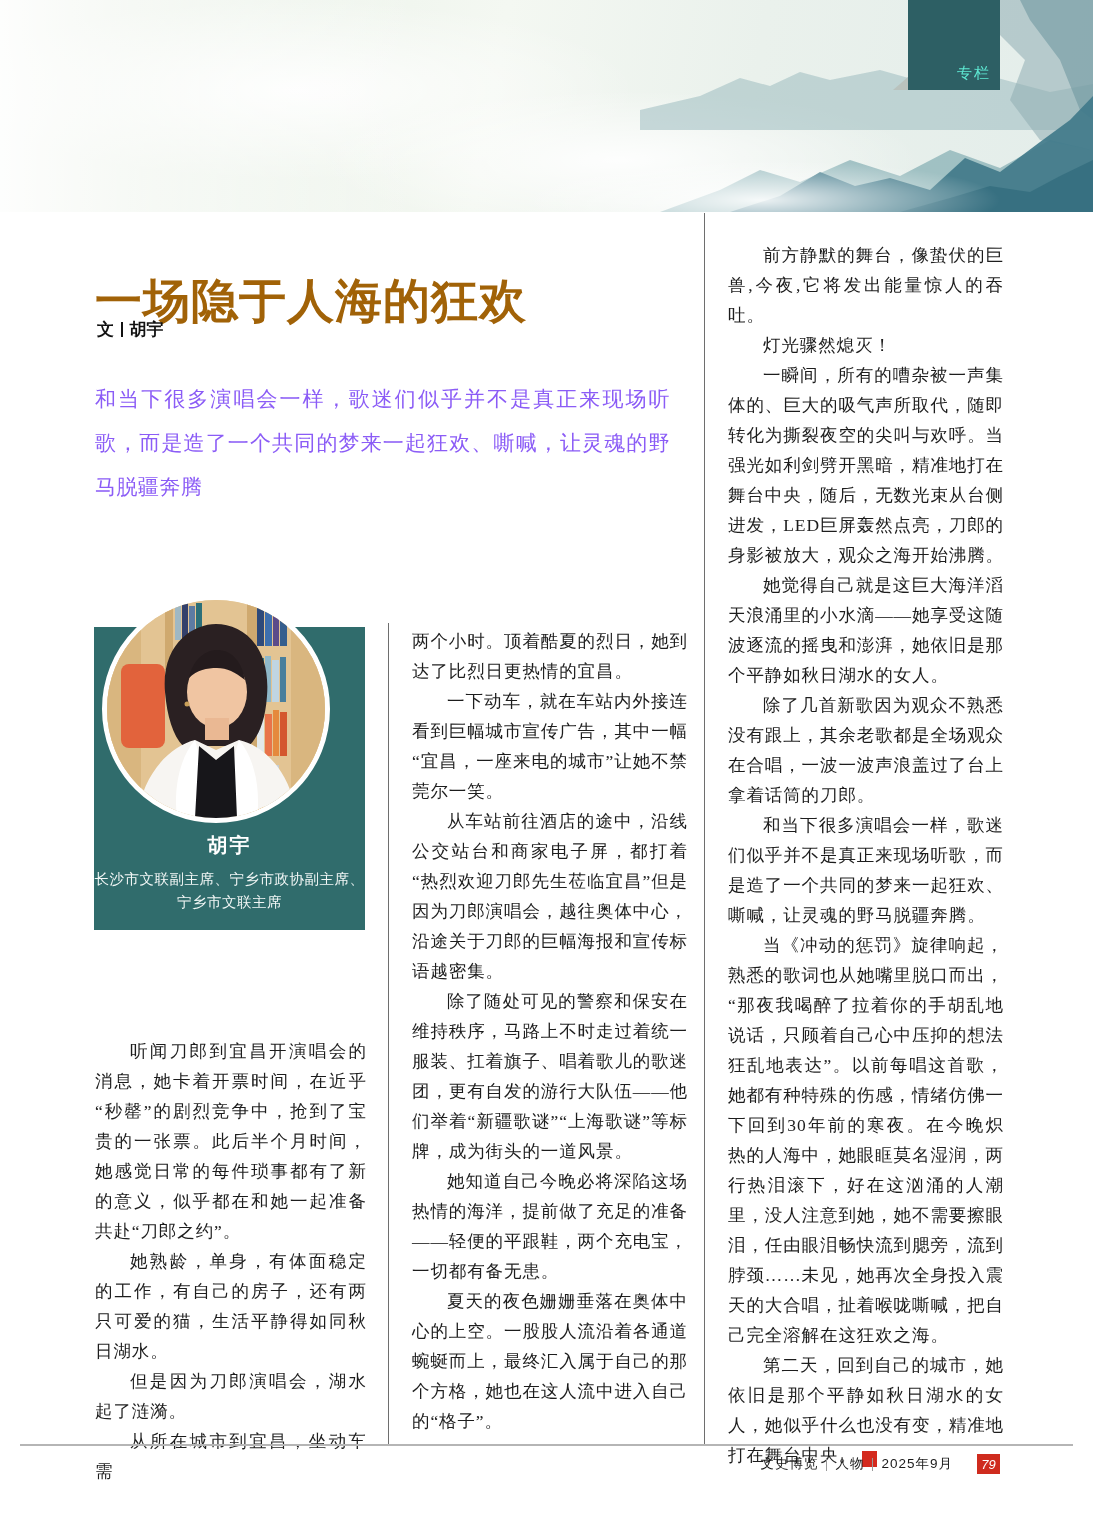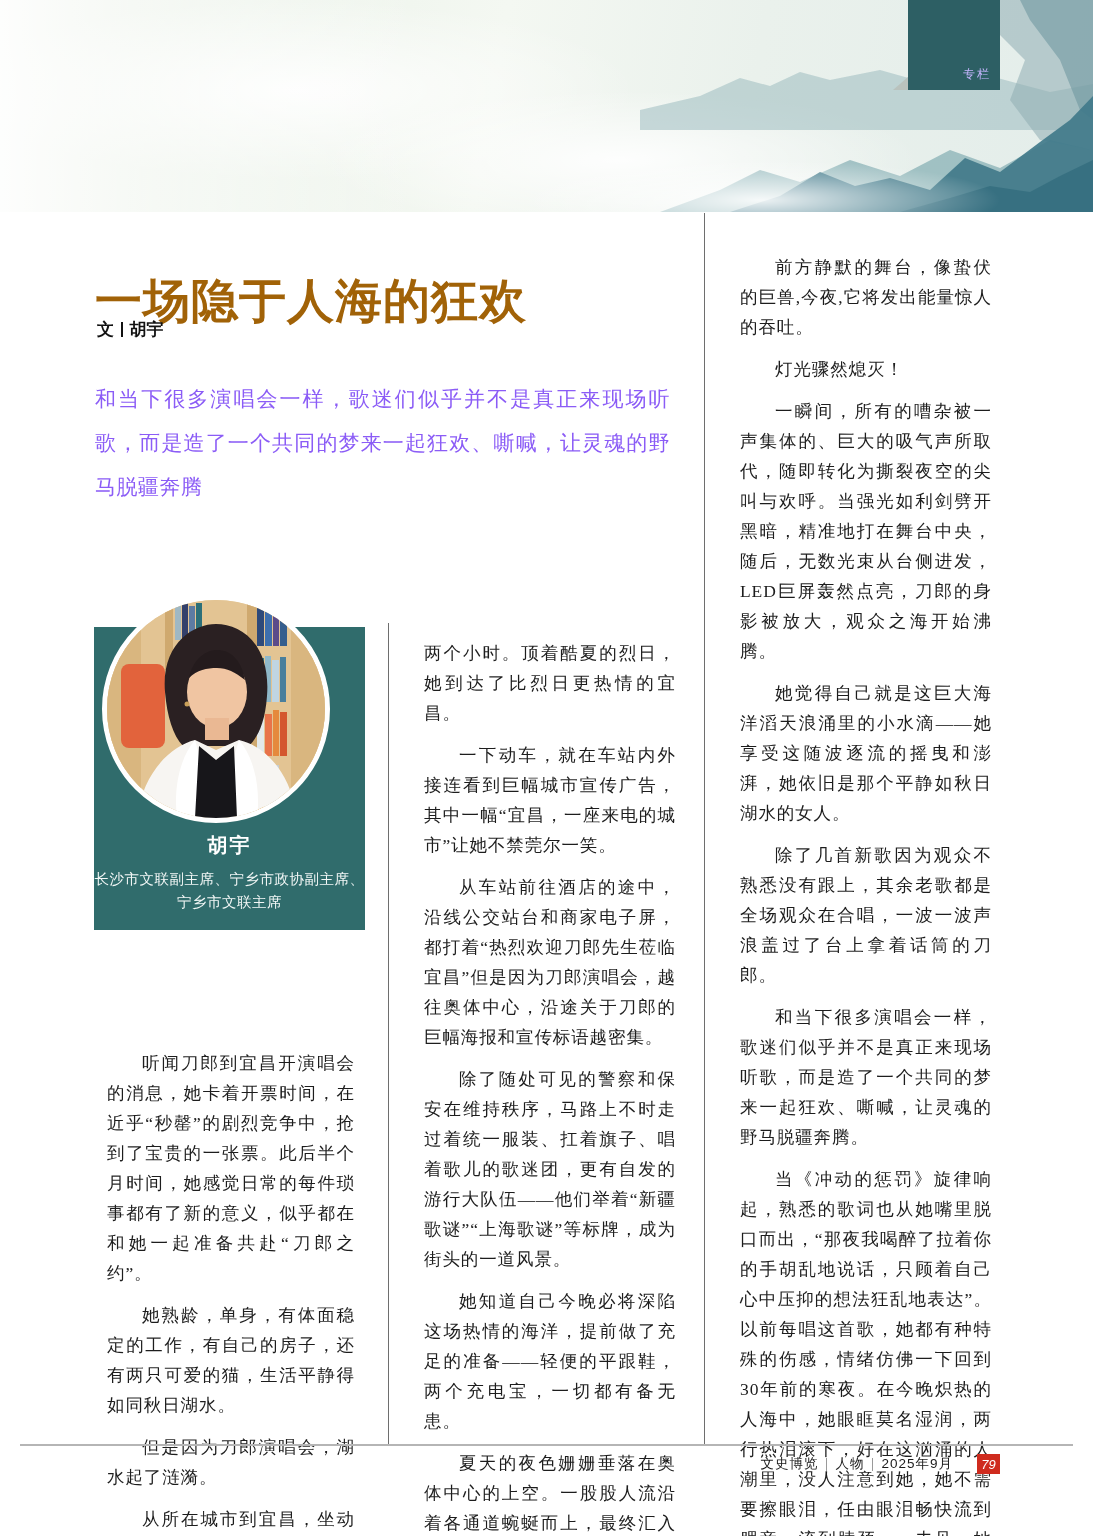--- a/index.html
+++ b/index.html
@@ -7,21 +7,21 @@
         font-family:"Liberation Sans","DejaVu Sans",sans-serif;}
 
   
   .header{position:absolute;left:0;top:0;width:1093px;height:212px;overflow:hidden;
           background:linear-gradient(100deg,#dfe9da 0%,#ecf3ea 22%,#f4f8f2 45%,#eaf1ec 68%,#e3edea 100%);}
   .header svg{position:absolute;left:0;top:0;}
 
   
   .tab{position:absolute;left:908px;top:0;width:92px;height:90px;background:#2d5f64;
        display:flex;align-items:flex-end;justify-content:flex-end;}
-  .tab-label{color:#c4b5fd;font-size:12px;letter-spacing:2px;padding:0 9px 7px 0;font-weight:500;}
+  .tab-label{color:#5eead4;font-size:15px;letter-spacing:2px;padding:0 9px 7px 0;font-weight:500;}
   .tab-fold{position:absolute;left:-15px;bottom:0;width:0;height:0;
             border-top:13px solid transparent;border-right:15px solid #b9c2bd;}
 
   
   .title{position:absolute;left:95px;top:243px;font-size:47px;font-weight:800;color:#a16207;
          letter-spacing:1px;line-height:1.15;}
   .byline{position:absolute;left:97px;top:318px;font-size:17px;font-weight:700;color:#111;
           font-family:"Liberation Serif","DejaVu Serif",serif;display:flex;align-items:center;}
   .byline-bar{display:inline-block;width:1.5px;height:15px;background:#111;margin:0 7px;}
   .lead{position:absolute;left:95px;top:377px;width:575px;font-size:21px;line-height:44px;
@@ -32,21 +32,21 @@
   .portrait{position:absolute;left:102px;top:595px;width:218px;height:218px;border-radius:50%;
             border:5px solid #ffffff;overflow:hidden;background:#e9cfa2;}
   .profile-name{position:absolute;left:94px;top:832px;width:271px;text-align:center;
                 color:#fff;font-size:20px;font-weight:700;letter-spacing:2px;}
   .profile-titles{position:absolute;left:94px;top:868px;width:271px;text-align:center;
                   color:#f2f7f6;font-size:14.5px;line-height:23px;letter-spacing:0.5px;}
 
   
   .col{position:absolute;font-family:"Liberation Serif","DejaVu Serif",serif;
        font-size:17.5px;line-height:30px;color:#1d1d1d;text-align:justify;letter-spacing:0.9px;}
-  .col p{margin:12px;text-indent:2em;}
+  .col p{margin:0;text-indent:2em;}
   .col p.cont{text-indent:0;}
   .col-left{left:95px;top:1036px;width:272px;}
   .col-mid{left:412px;top:626px;width:276px;}
   .col-right{left:728px;top:240px;width:276px;}
 
   .divider{position:absolute;width:1px;background:#6e6e6e;}
   .divider-1{left:388px;top:623px;height:821px;}
   .divider-2{left:704px;top:213px;height:1231px;}
 
   

